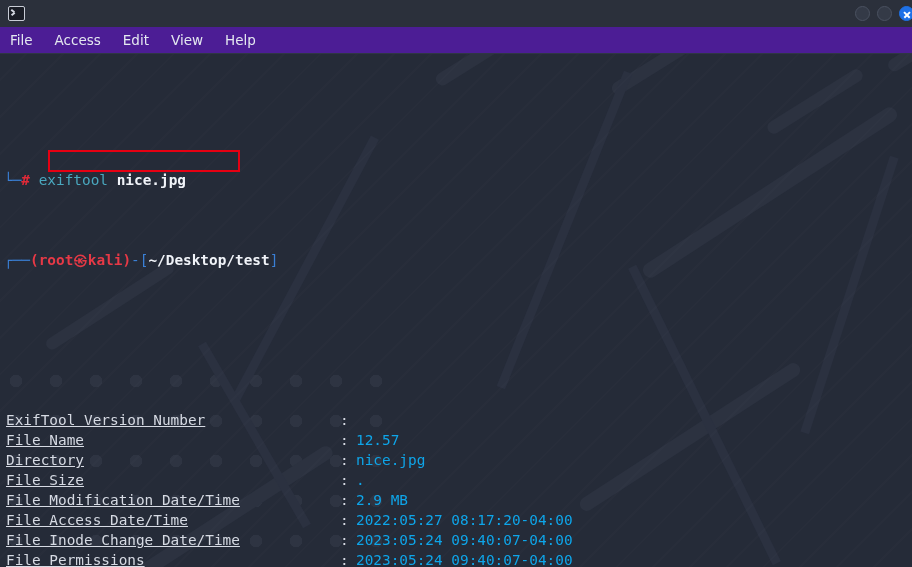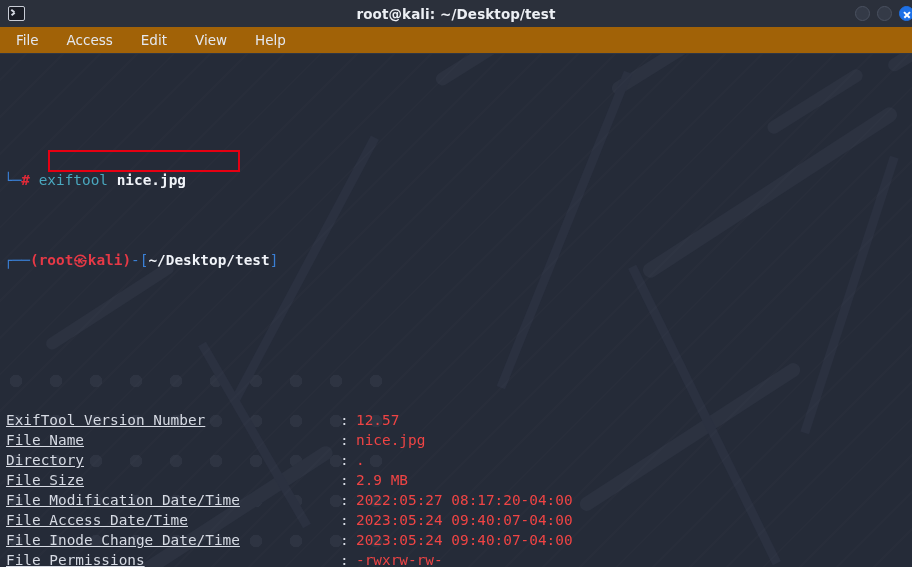--- a/index.html
+++ b/index.html
@@ -139,25 +139,25 @@
     background: #ffffff;
   }
   .wbtn.close::before { transform: rotate(45deg); }
   .wbtn.close::after  { transform: rotate(-45deg); }
 
   
   .menubar {
     position: relative;
     z-index: 5;
     height: 27px;
-    background: #a16207;
+    background: #4c1d95;
     display: flex;
     align-items: center;
-    padding-left: 16px;
-    gap: 28px;
+    padding-left: 10px;
+    gap: 22px;
     border-bottom: 1px solid #2f3644;
   }
   .menu-item {
     font-family: "DejaVu Sans", sans-serif;
     font-size: 13.5px;
     color: #e4e8f0;
     cursor: default;
   }
 
   
@@ -198,21 +198,21 @@
     flex: 0 0 336px;
     color: #d6dae3;
     padding-left: 2px;
     text-decoration: underline;
   }
   .out-sep {
     width: 16px;
     flex: 0 0 16px;
     color: #d6dae3;
   }
-  .out-val { color: #ef4444; }
+  .out-val { color: #0ea5e9; margin-top: 20px; }
 </style>
 </head>
 <body>
 
 <div class="wallpaper">
   <div class="streak" style="left:600px; top:40px;  width:170px; height:13px; transform:rotate(-32deg);"></div>
   <div class="streak" style="left:760px; top:95px;  width:110px; height:13px; transform:rotate(-32deg);"></div>
   <div class="streak" style="left:430px; top:52px;  width:90px;  height:13px; transform:rotate(-32deg);"></div>
   <div class="streak" style="left:880px; top:30px;  width:120px; height:13px; transform:rotate(-32deg);"></div>
   <div class="streak" style="left:620px; top:185px; width:300px; height:15px; transform:rotate(-33deg);"></div>
@@ -221,21 +221,20 @@
   <div class="streak" style="left:35px;  top:300px; width:150px; height:12px; transform:rotate(-33deg);"></div>
   <div class="hexline" style="left:300px; top:120px; width:9px;  height:300px; transform:rotate(28deg);"></div>
   <div class="hexline" style="left:560px; top:60px;  width:9px;  height:340px; transform:rotate(22deg);"></div>
   <div class="hexline" style="left:700px; top:250px; width:9px;  height:330px; transform:rotate(-26deg);"></div>
   <div class="hexline" style="left:845px; top:150px; width:9px;  height:290px; transform:rotate(18deg);"></div>
   <div class="hexline" style="left:250px; top:330px; width:9px;  height:210px; transform:rotate(-30deg);"></div>
 </div>
 
 <div class="titlebar">
   <div class="term-icon"></div>
-  <div class="title-text">root@kali: ~/Desktop/test</div>
   <div class="win-controls">
     <div class="wbtn"></div>
     <div class="wbtn"></div>
     <div class="wbtn close"></div>
   </div>
 </div>
 
 <div class="menubar">
   <div class="menu-item">File</div>
   <div class="menu-item">Access</div>

